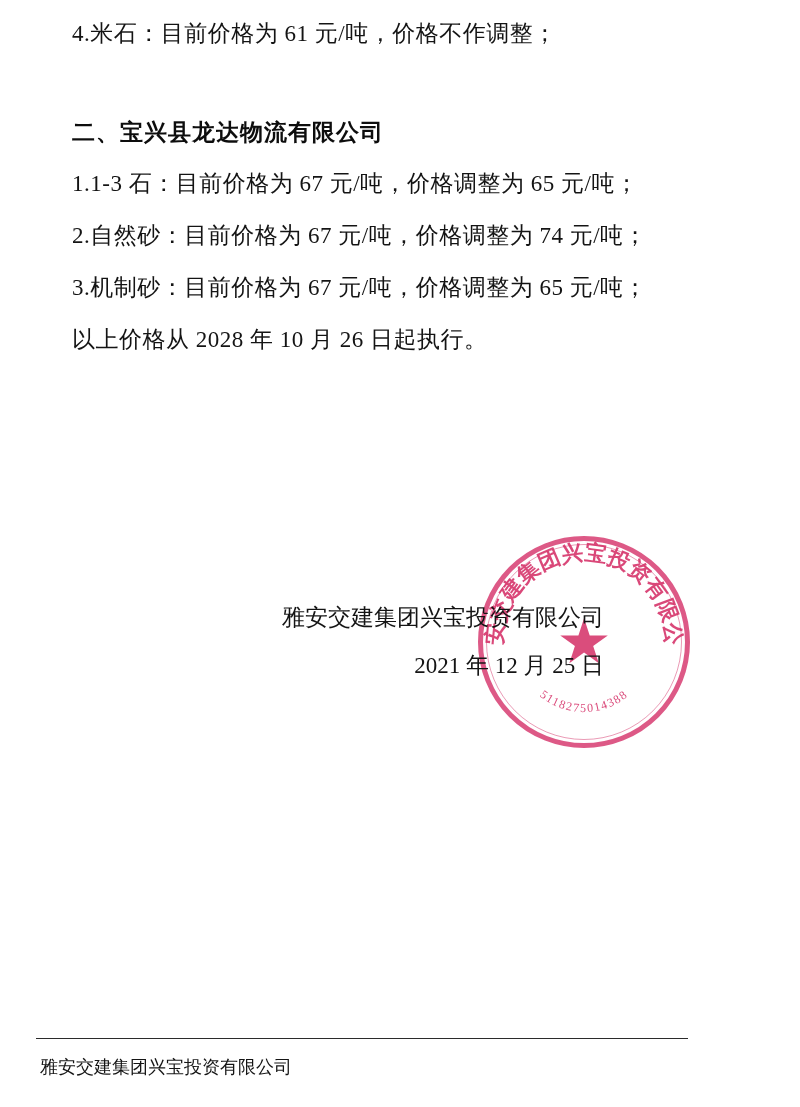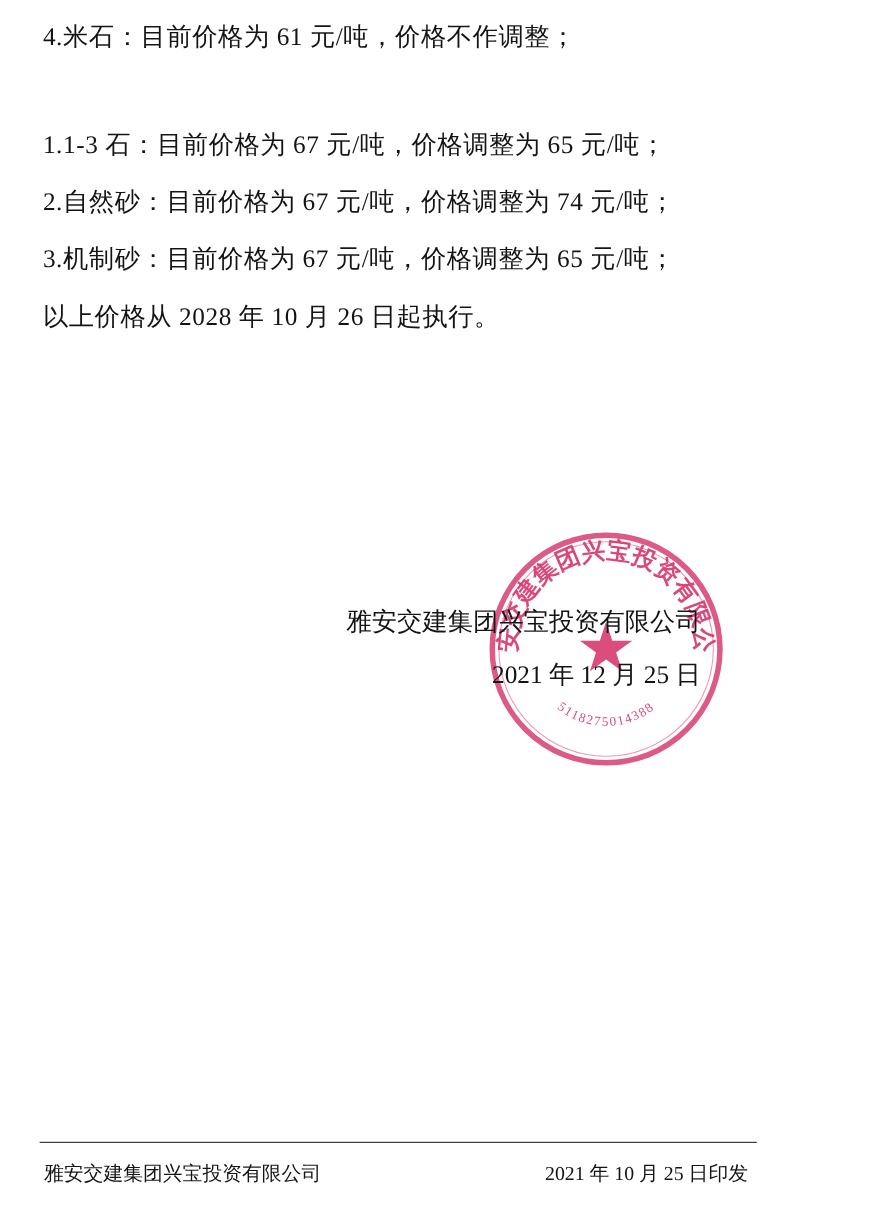--- a/index.html
+++ b/index.html
@@ -14,21 +14,21 @@
     font-family: "Liberation Serif", "DejaVu Serif", serif;
     color: #111111;
     overflow: hidden;
   }
 
   .page {
     position: relative;
     width: 724px;
     height: 1107px;
     box-sizing: border-box;
-    padding: 0 39px;
+    padding: 0 72px;
   }
 
   .line {
     font-size: 23px;
     line-height: 52px;
     letter-spacing: 0.5px;
     white-space: nowrap;
     color: #141414;
   }
 
@@ -157,20 +157,21 @@
 </style>
 </head>
 <body>
 
 <div class="page">
 
   <div class="line first-line">4.米石：目前价格为 61 元/吨，价格不作调整；</div>
 
   <div class="spacer-gap"></div>
 
+  <div class="section-heading">二、宝兴县龙达物流有限公司</div>
 
   <div class="body-block">
     <div class="line">1.1-3 石：目前价格为 67 元/吨，价格调整为 65 元/吨；</div>
     <div class="line">2.自然砂：目前价格为 67 元/吨，价格调整为 74 元/吨；</div>
     <div class="line">3.机制砂：目前价格为 67 元/吨，价格调整为 65 元/吨；</div>
     <div class="line">以上价格从 2028 年 10 月 26 日起执行。</div>
   </div>
 
   <div class="signature-area">
 
@@ -193,17 +194,16 @@
     </div>
 
     <div class="sig-text sig-company">雅安交建集团兴宝投资有限公司</div>
     <div class="sig-text sig-date">2021 年 12 月 25 日</div>
   </div>
 
   <div class="footer">
     <div class="footer-rule"></div>
     <div class="footer-row">
       <div class="footer-left">雅安交建集团兴宝投资有限公司</div>
-      <div class="footer-right">2021 年 10 月 25 日印发</div>
     </div>
   </div>
 
 </div>
 
 </body></html>

